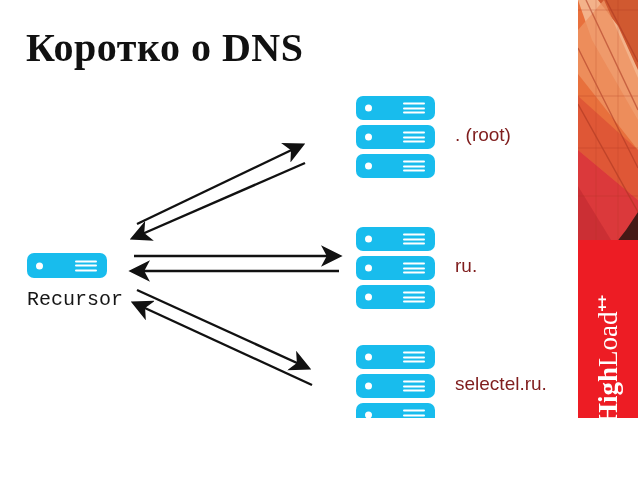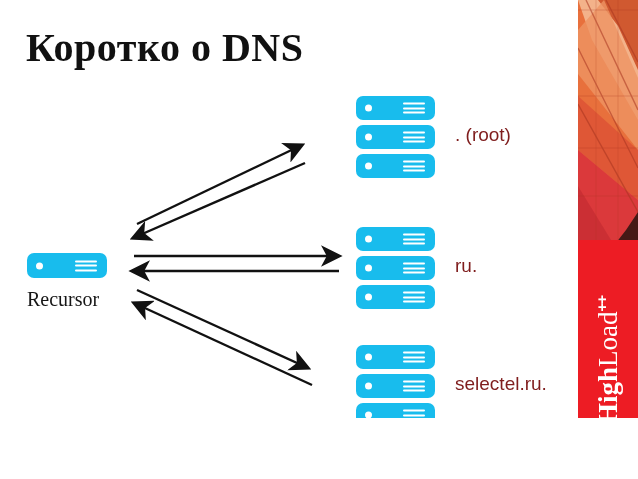--- a/index.html
+++ b/index.html
@@ -103,21 +103,21 @@
 
   
   #node-recursor .server-unit {
     width: 80px;
     height: 25px;
   }
   #recursor-caption {
     position: absolute;
     left: 0px;
     top: 35px;
-    font-family: Liberation Serif, serif;
+    font-family: Liberation Mono, monospace;
     font-size: 20px;
     color: #161616;
     white-space: nowrap;
   }
 
   
   #sidebar {
     position: absolute;
     right: 0;
     top: 0;

